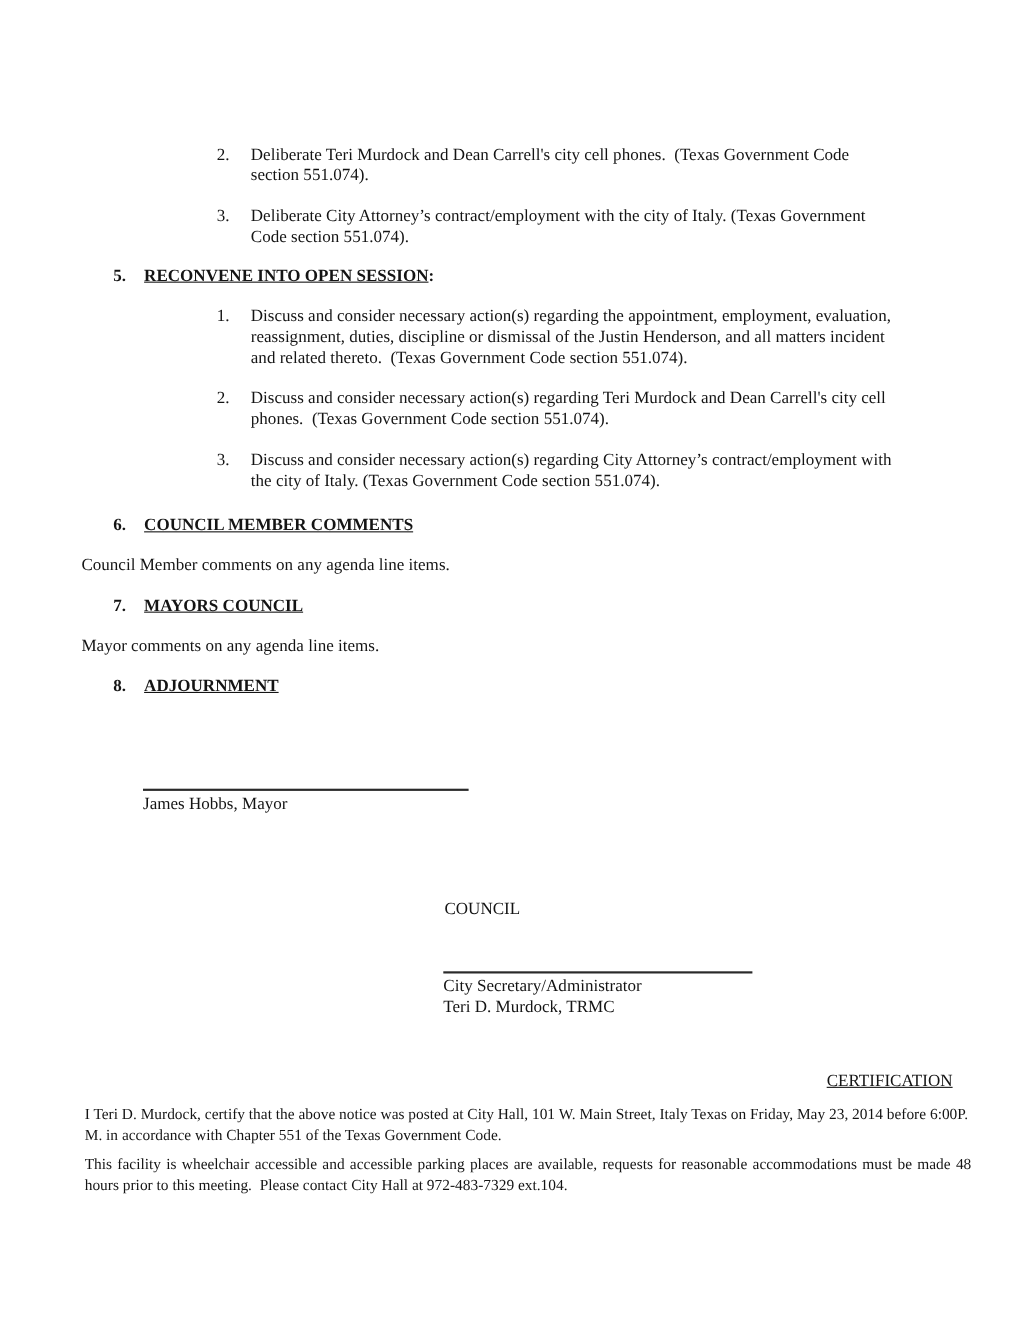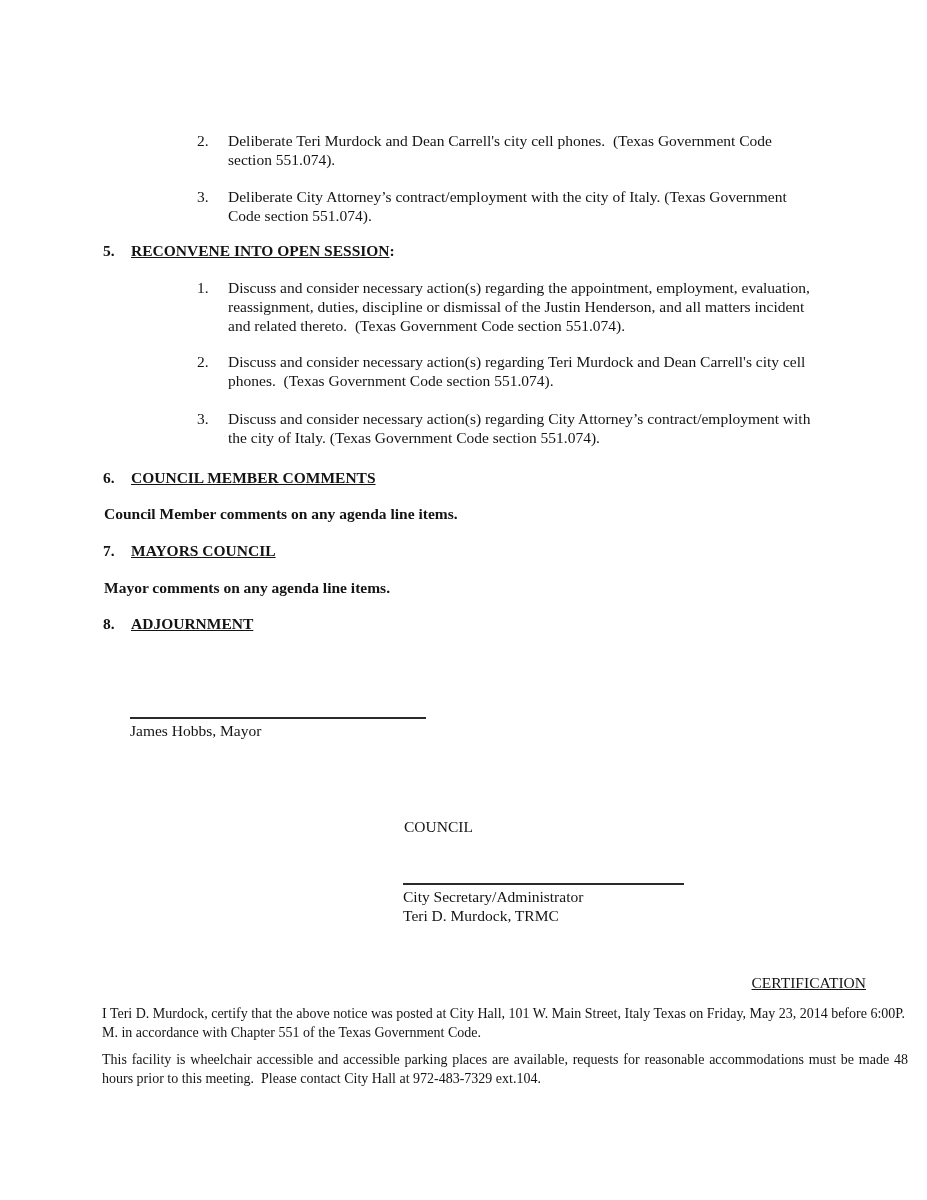--- a/index.html
+++ b/index.html
@@ -27,33 +27,33 @@
   .mb17 { margin-bottom: 17px; }
   .mb19 { margin-bottom: 19px; }
   .mb21 { margin-bottom: 21px; }
 
   
   .sec { display: flex; font-weight: bold; margin-left: 103px; }
   .sec .num { width: 28px; flex: none; }
   .sec .title { text-decoration: underline; }
 
   
-  .sec-body { margin-left: 104px; font-weight: bold; }
+  .sec-body { margin-left: 74px; }
 
   
   .sig-mayor { margin-left: 130px; margin-top: 80px; }
   .sig-line-1 { width: 296px; height: 4px; border-bottom: 2px solid #2a2a2a; margin-bottom: 2px; }
   .attest { margin-left: 404px; margin-top: 77px; }
   .sig-secretary { margin-left: 403px; margin-top: 43px; }
   .sig-line-2 { width: 281px; height: 4px; border-bottom: 2px solid #2a2a2a; margin-bottom: 2px; }
 
   
   .cert-head-wrap { margin-left: 60px; width: 806px; text-align: right; margin-top: 48px; }
   .cert-head { text-decoration: underline; }
-  .cert-para { margin-left: 102px; width: 806px; font-size: 14px; line-height: 19px; white-space: pre-wrap; margin-top: 12px; }
+  .cert-para { margin-left: 77px; width: 806px; font-size: 14px; line-height: 19px; white-space: pre-wrap; margin-top: 12px; }
   .cert-para.justified { text-align: justify; margin-top: 8px; }
 </style>
 </head>
 <body>
 
 <div class="page">
 
   <div class="l2 mb18">
     <span class="num">2.</span>
     <span class="body">Deliberate Teri Murdock and Dean Carrell's city cell phones.  (Texas Government Code section 551.074).</span>

